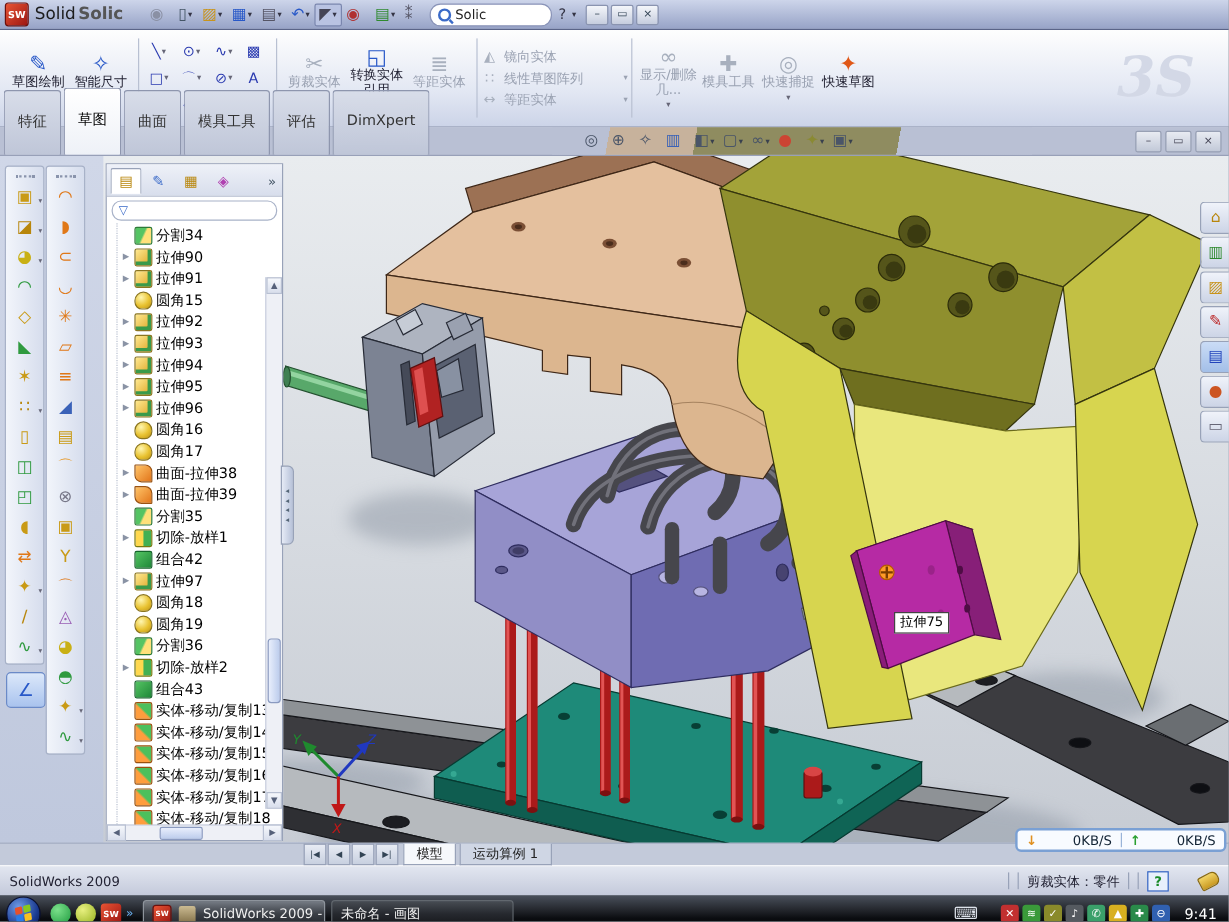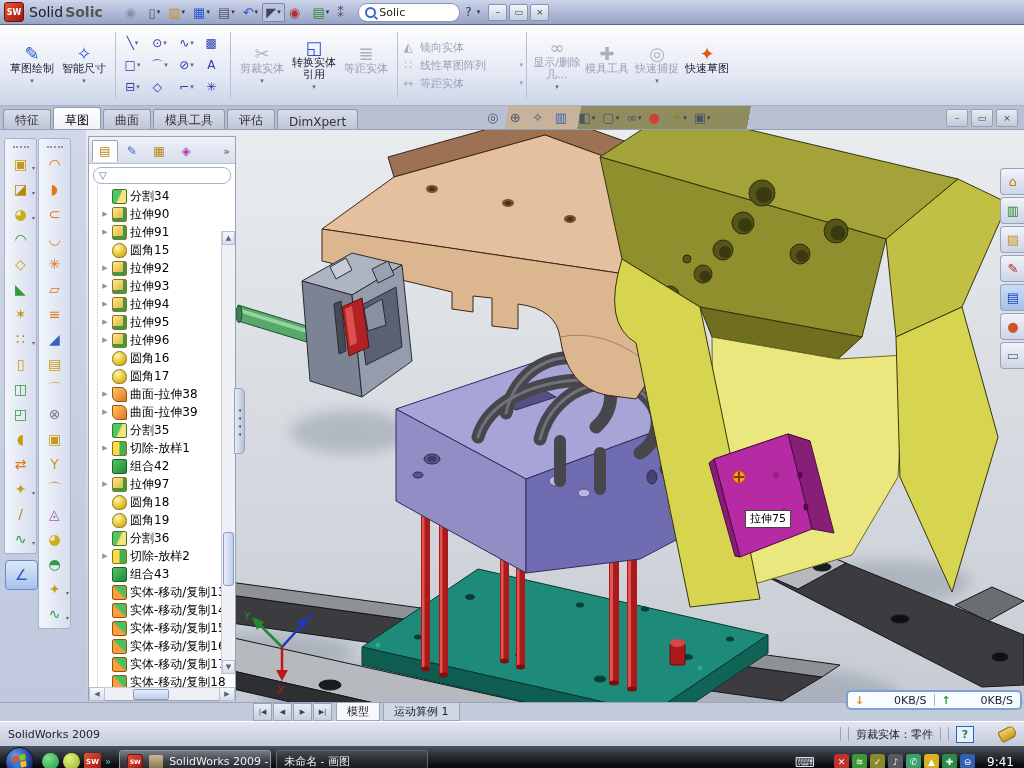--- a/index.html
+++ b/index.html
@@ -44,21 +44,21 @@
   .ecell .ar{font-size:7px;color:#667;margin-left:1px;}
   .rstack{display:flex;flex-direction:column;justify-content:center;gap:3px;width:122px;}
   .rsitem{display:flex;align-items:center;gap:5px;font-size:11px;color:#9aa2b2;}
   .rsitem .ic{font-size:12px;color:#a8b0be;width:14px;text-align:center;}
   .rsitem .ar{font-size:7px;color:#9aa2b2;margin-left:auto;}
   .watermark{position:absolute;right:28px;top:12px;font-family:"DejaVu Serif","Liberation Serif",serif;
     font-style:italic;font-weight:bold;font-size:46px;color:#d3d8e6;}
   
   .tabrow{height:23px;background:#b9c0d4;position:relative;display:flex;align-items:flex-end;
     padding-left:3px;border-bottom:1px solid #98a0b8;}
-  .dtab{height:19px;padding:0 11px;display:flex;align-items:flex-end;font-size:12px;color:#333;
+  .dtab{height:19px;padding:17px 11px;display:flex;align-items:flex-start;font-size:12px;color:#333;
     background:linear-gradient(#d8dde9,#bfc6d8);border:1px solid #8e96ae;border-bottom:none;
     border-radius:3px 3px 0 0;margin-right:2px;}
   .dtab.active{background:linear-gradient(#ffffff,#eef1f7);color:#000;height:21px;}
   .hudbg{position:absolute;left:460px;top:0;width:400px;height:23px;
     background:linear-gradient(100deg,#b9c0d4 0 12%,#c7b29c 12% 30%,#8f8c60 30% 72%,#b9c0d4 72%);}
   .hud{position:absolute;left:487px;top:4px;display:flex;gap:7px;align-items:center;}
   .hudi{display:flex;align-items:center;font-size:13px;color:#4a5568;}
   .hudi .ar{font-size:7px;color:#39404e;margin-left:1px;}
   .docbtns{position:absolute;right:6px;top:3px;display:flex;gap:3px;}
   .dbtn{width:20px;height:16px;background:linear-gradient(#e8ebf2,#c2c9d8);border:1px solid #98a0b4;
@@ -350,20 +350,21 @@
         <span class="ic" style="color: rgb(85, 85, 102);">◎</span>
         <span>快速捕捉</span>
         <span class="ar">▾</span>
       </div>
         <div class="rbig" style="width:50px;">
         <span class="ic" style="color: rgb(224, 88, 24);">✦</span>
         <span>快速草图</span>
         <span class="ar" style="visibility: hidden;">▾</span>
       </div>
   </div>
+  <div class="watermark">3S</div>
 </div>
 
 <div class="tabrow">
   <div class="dtab">
       <span>特征</span>
     </div>
       <div class="dtab active">
       <span>草图</span>
     </div>
       <div class="dtab">

